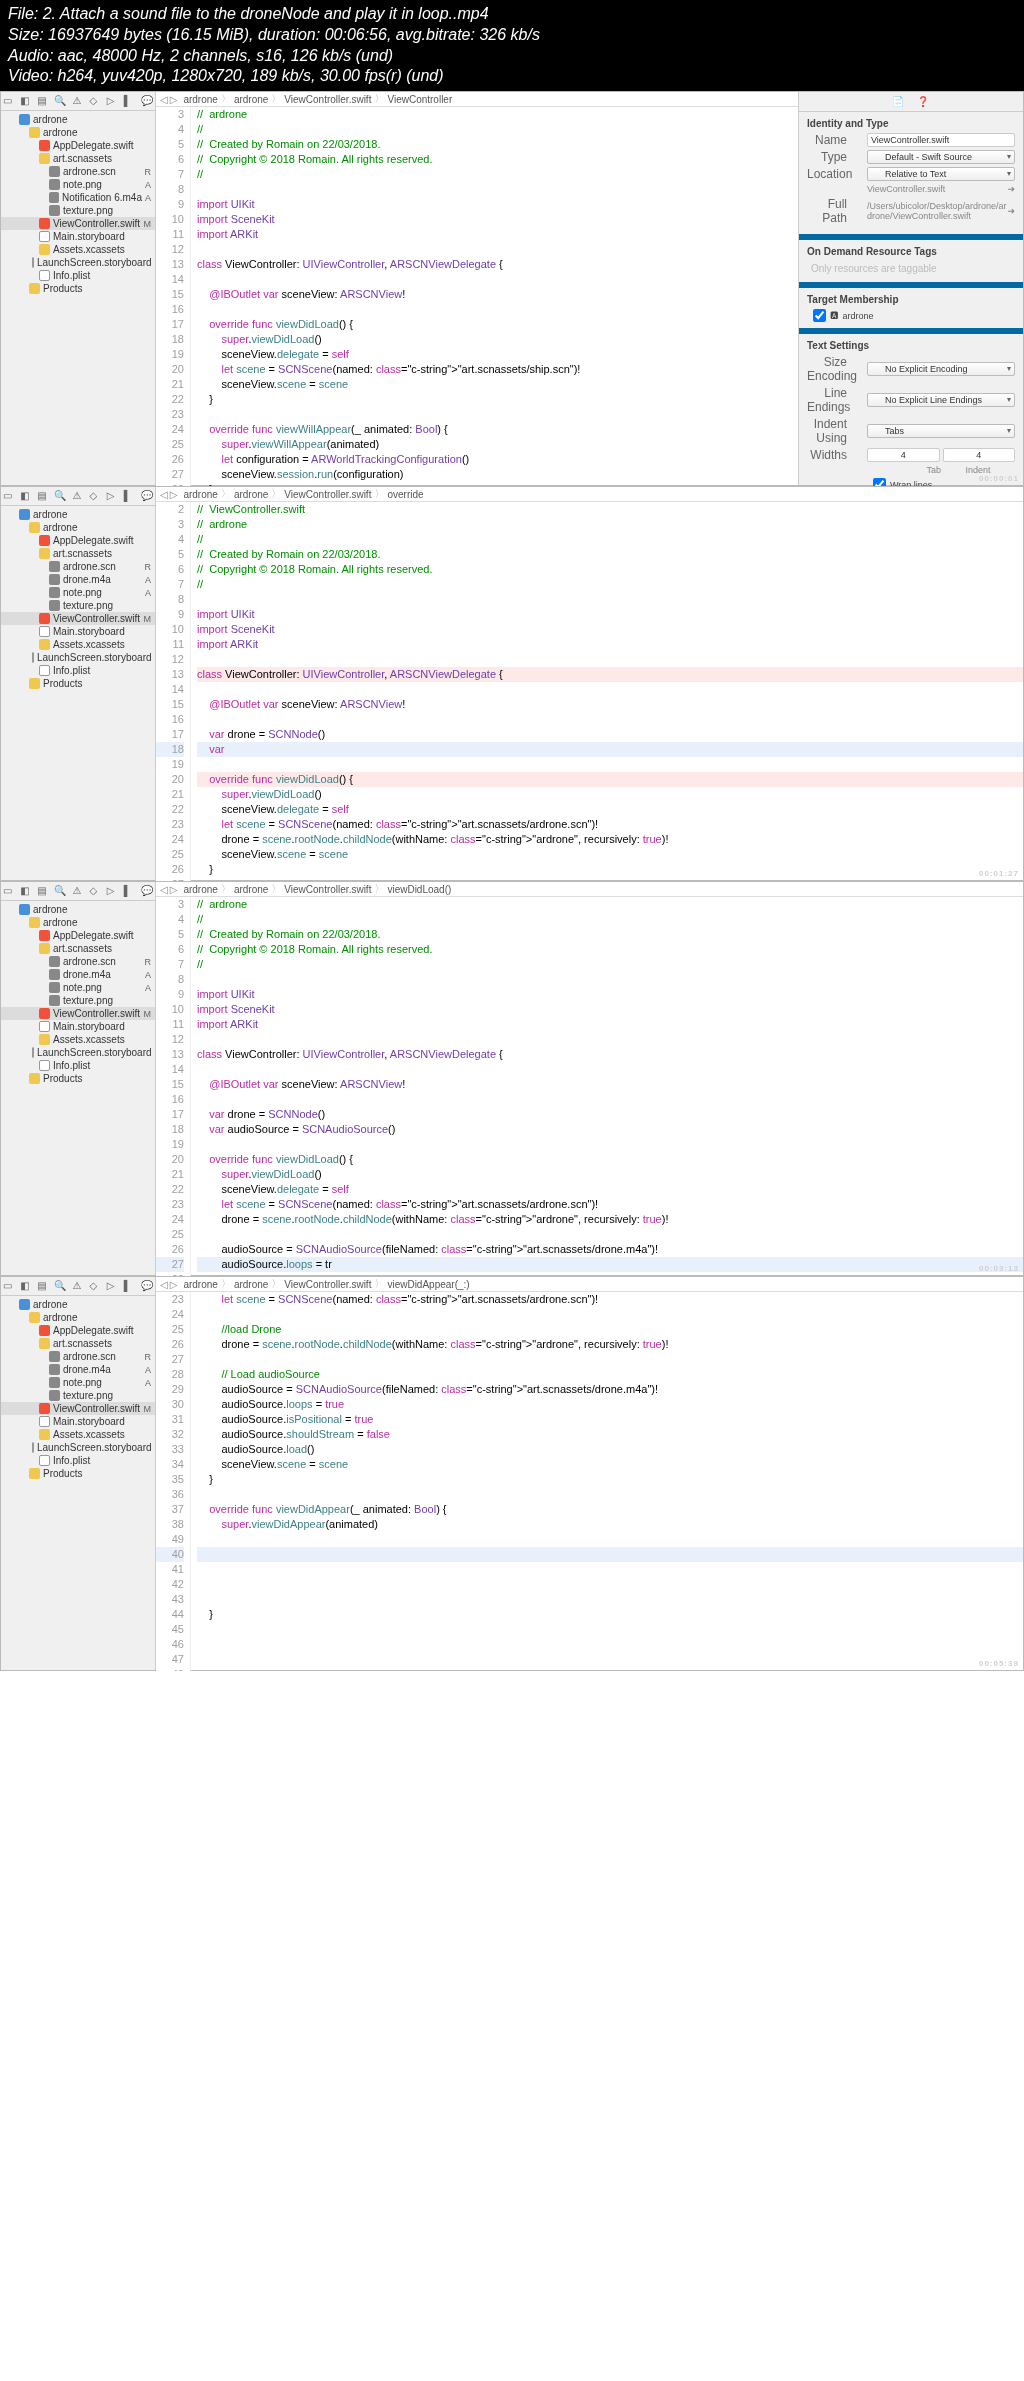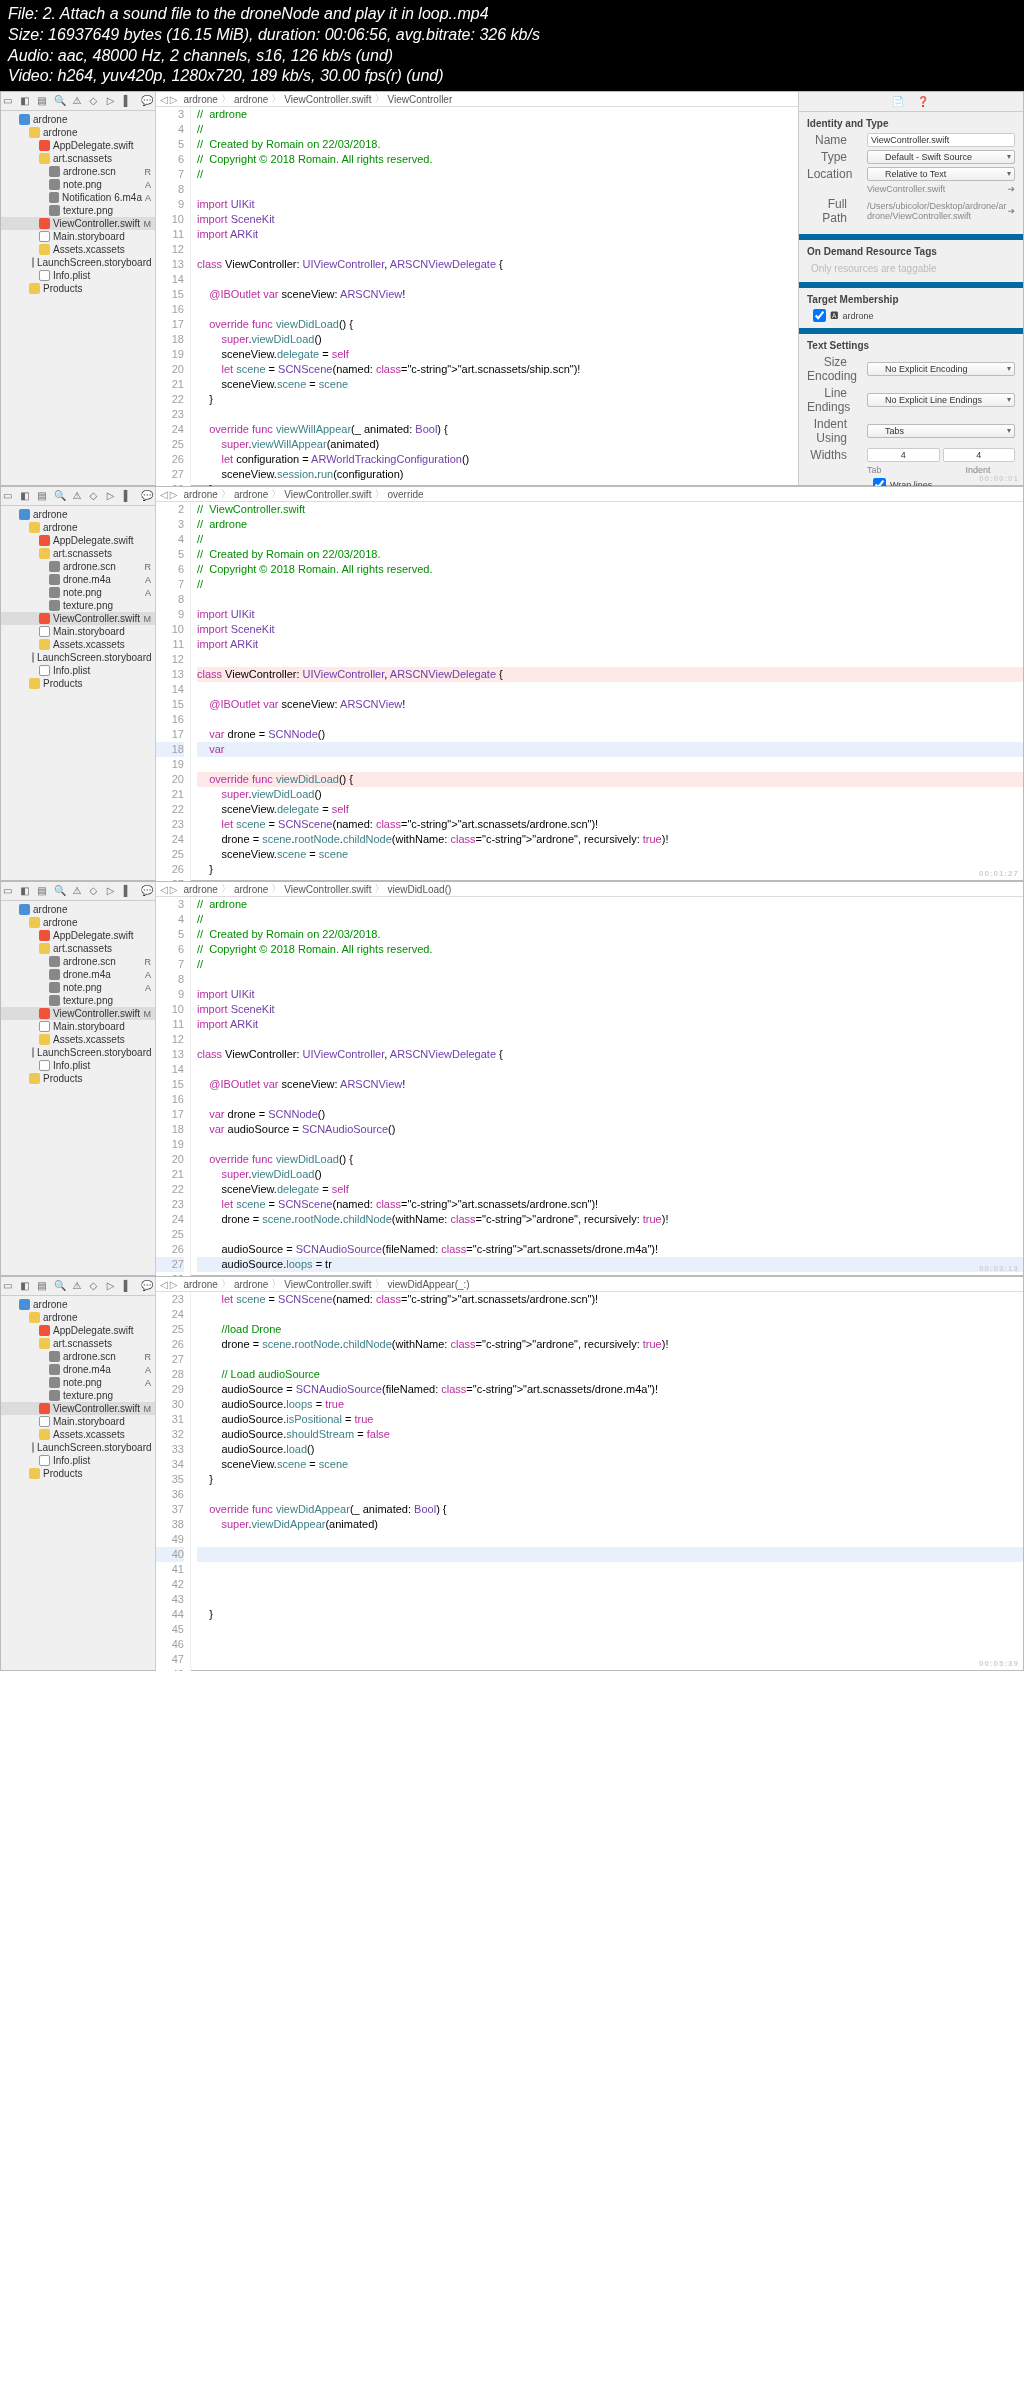--- a/index.html
+++ b/index.html
@@ -270,21 +270,21 @@
           <label>Indent Using</label>
           <div class="dropdown">Tabs</div>
         </div>
       <div class="inspector-row">
           <label>Widths</label>
           <div class="field" style="flex:1;text-align:center">4</div>
           <div class="field" style="flex:1;text-align:center;margin-left:3px">4</div>
         </div>
       <div class="inspector-row">
           <label></label>
-          <div class="small-text" style="flex:1;text-align:left">Tab</div>
+          <div class="small-text" style="flex:1;text-align:right">Tab</div>
           <div class="small-text" style="flex:1;text-align:center">Indent</div>
         </div>
       <div class="checkbox-row">
           <input type="checkbox" checked="" style="">
           <span>Wrap lines</span>
         </div>
     </div>
   </div>
   <div class="timestamp">00:00:01</div>
 </div>

